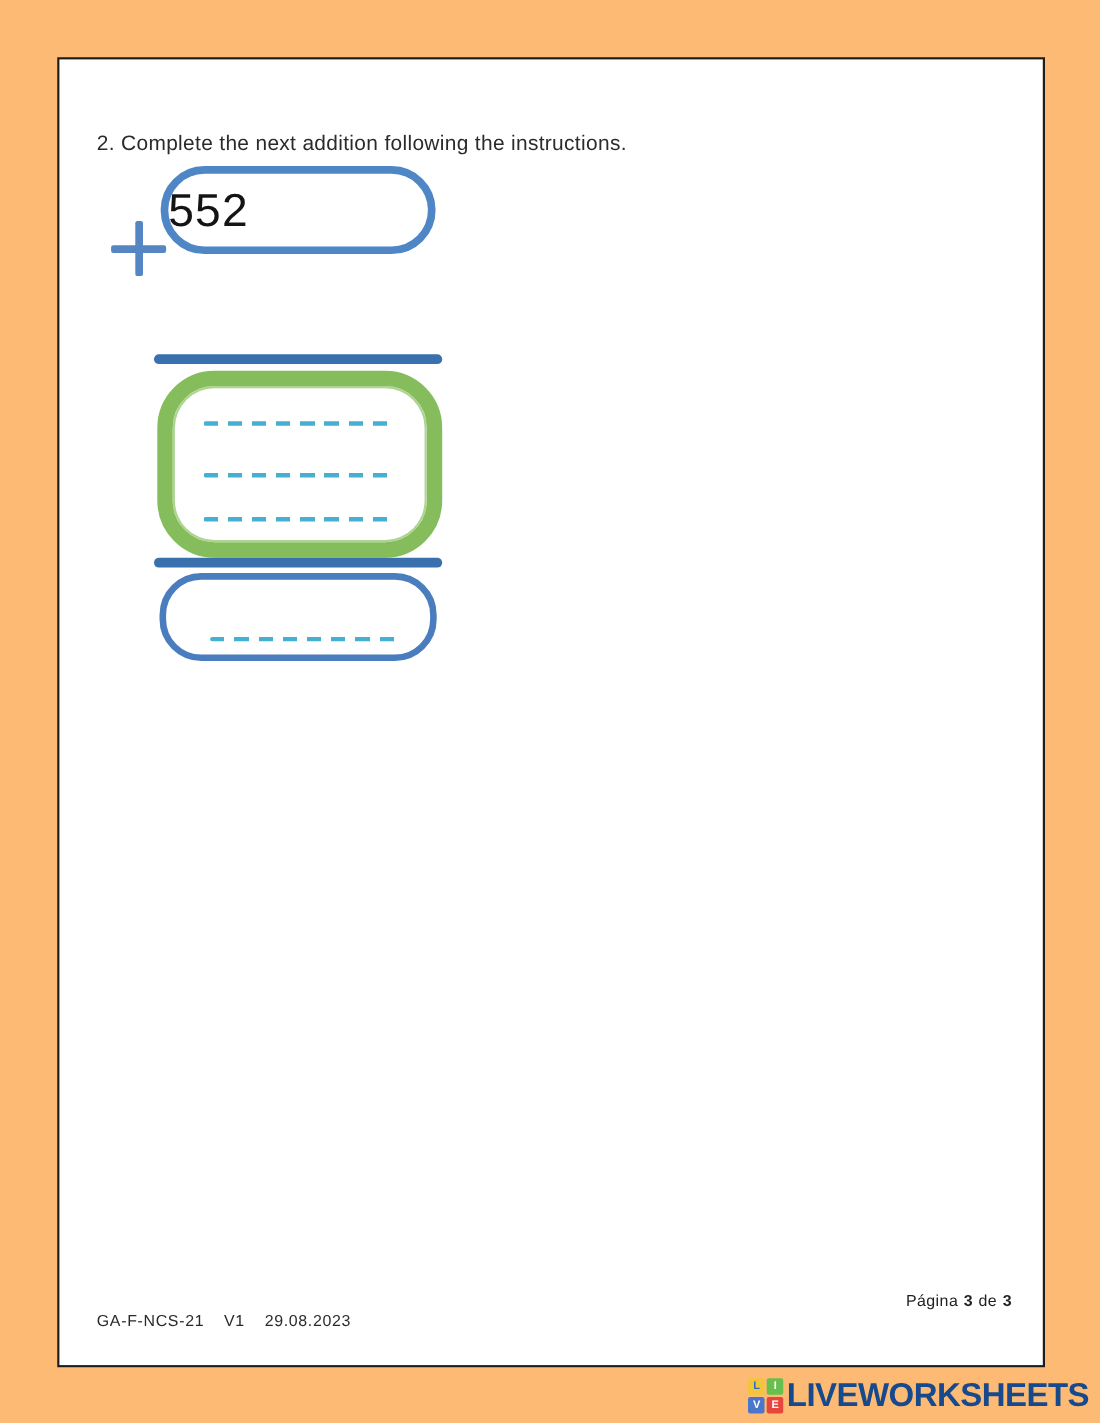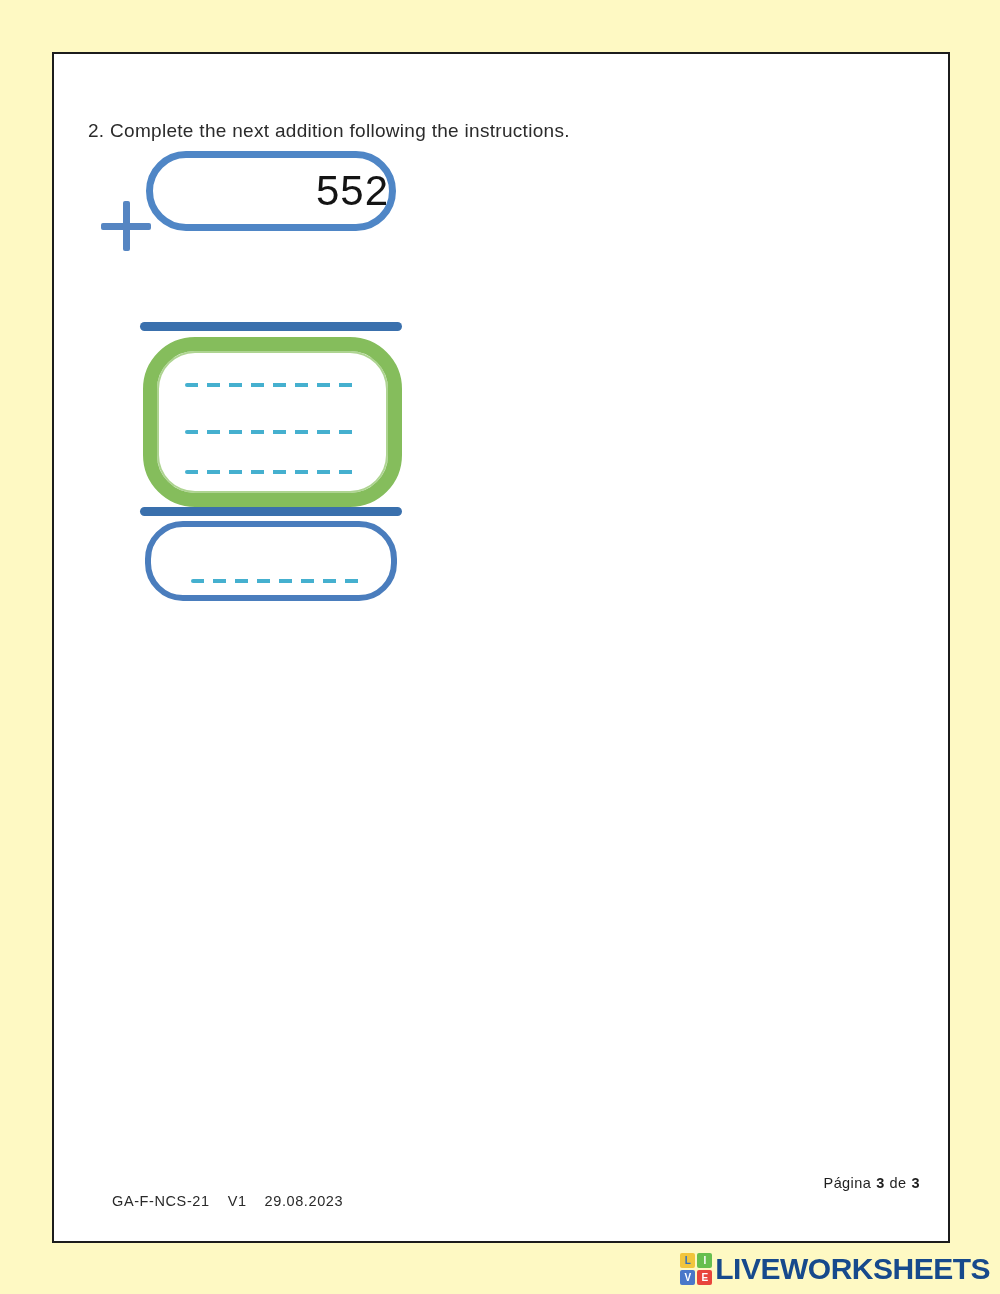--- a/index.html
+++ b/index.html
@@ -3,21 +3,21 @@
 <meta charset="utf-8">
 <style>
   * { margin: 0; padding: 0; box-sizing: border-box; }
   html, body { background: #ffffff; }
   body {
     width: 1000px; height: 1294px;
     font-family: "Liberation Sans", sans-serif;
     position: relative;
     color: #222;
   }
-  .sheet { position: absolute; inset: 0; background: #fef9c3; }
+  .sheet { position: absolute; inset: 0; background: #fdba74; }
 
   .page-border {
     position: absolute;
     left: 52px; top: 52px;
     width: 898px; height: 1191px;
     border: 2px solid #1c1c1c;
     background: #fff;
   }
 
   .exercise-title {
@@ -35,21 +35,21 @@
   }
   .problem-left  { left: 143px; top: 151px; }
   .problem-right { left: 528px; top: 159px; }
 
   .addend-pill {
     position: absolute;
     left: 3px; width: 250px; height: 80px;
     border: 7px solid #4f86c6;
     border-radius: 40px;
     background: #fff;
-    display: flex; align-items: center; justify-content: flex-end;
+    display: flex; align-items: center; justify-content: flex-start;
   }
   .addend-1 { top: 0; }
   .addend-2 { top: 86px; }
   .addend-value {
     font-size: 42px;
     color: #141414;
     letter-spacing: 1px;
   }
 
   .plus-icon {
@@ -102,21 +102,21 @@
   }
   .result-pill .dash-line { left: 40px; top: 52px; width: 172px; }
 
   
   .footer-doc {
     position: absolute;
     left: 88px; top: 1193px;
     font-size: 14.5px;
     color: #2a2a2a;
     letter-spacing: 0.6px;
-    display: flex; gap: 18px; margin-left: 24px;
+    display: flex; gap: 18px;
   }
   .pagination {
     position: absolute;
     right: 80px; top: 1175px;
     font-size: 14.5px;
     color: #1f1f1f;
     letter-spacing: 0.4px;
     display: flex; gap: 5px; justify-content: center;
   }
   .pagination b { font-weight: 700; }

